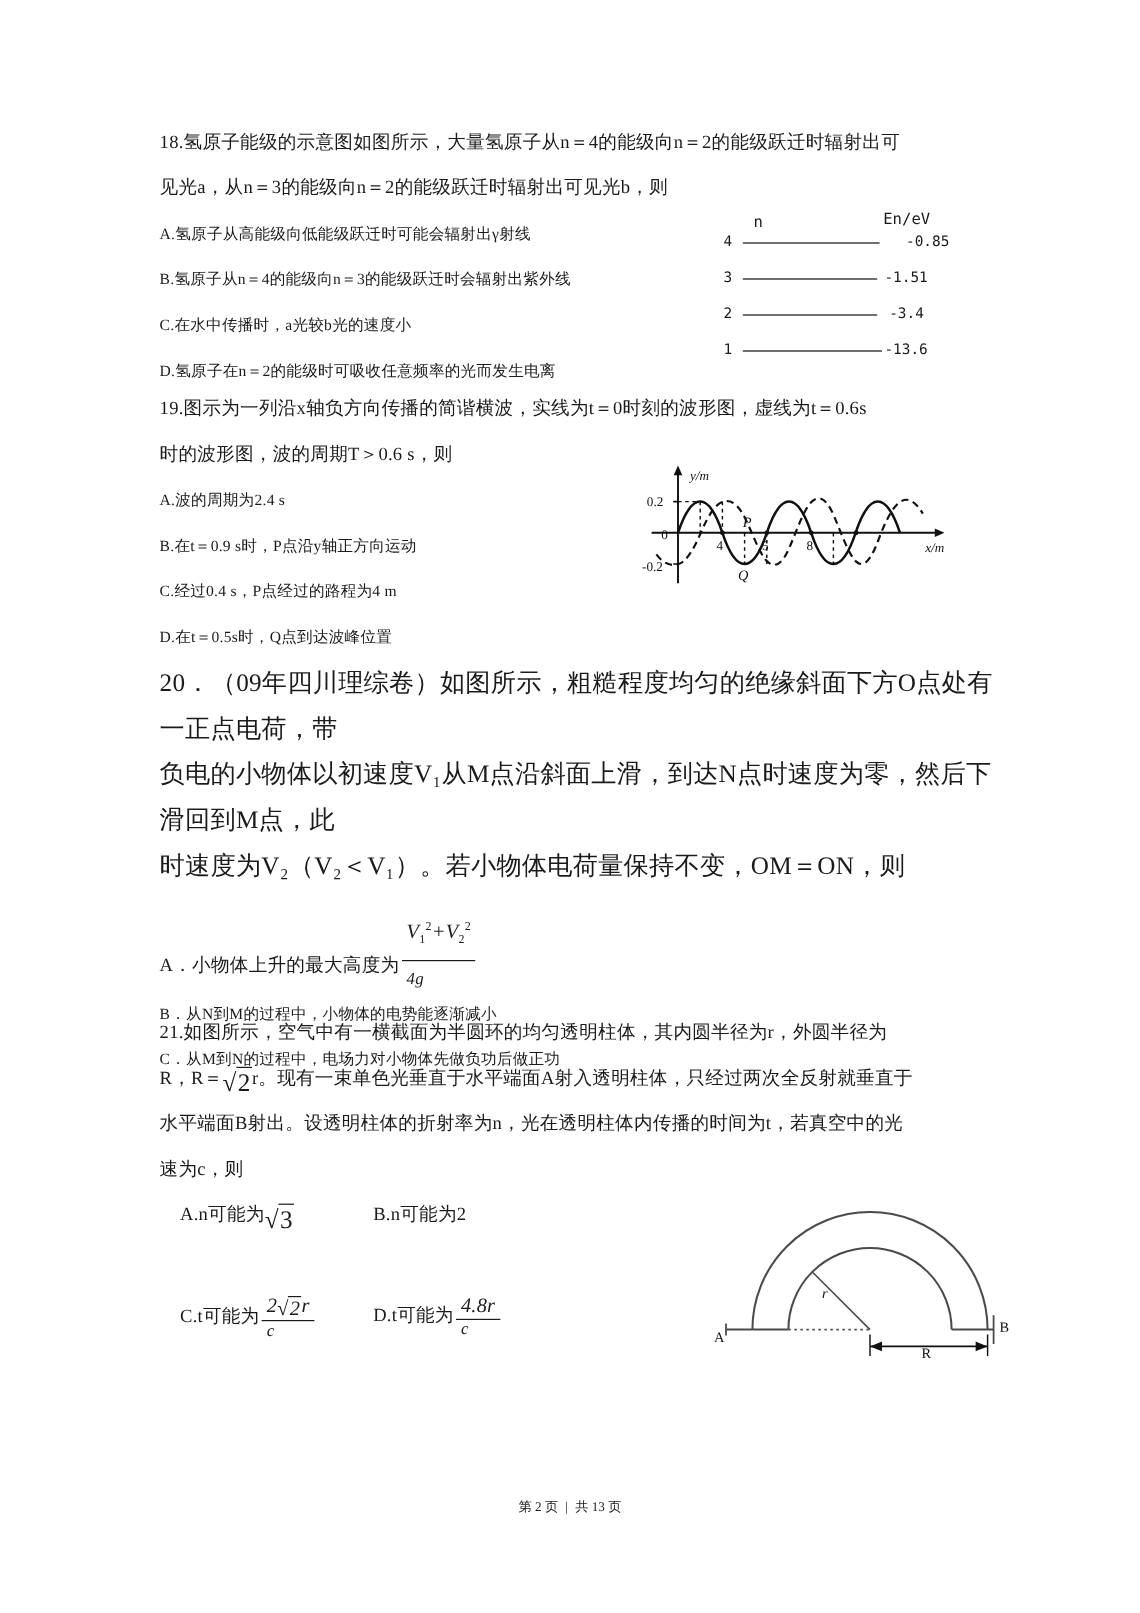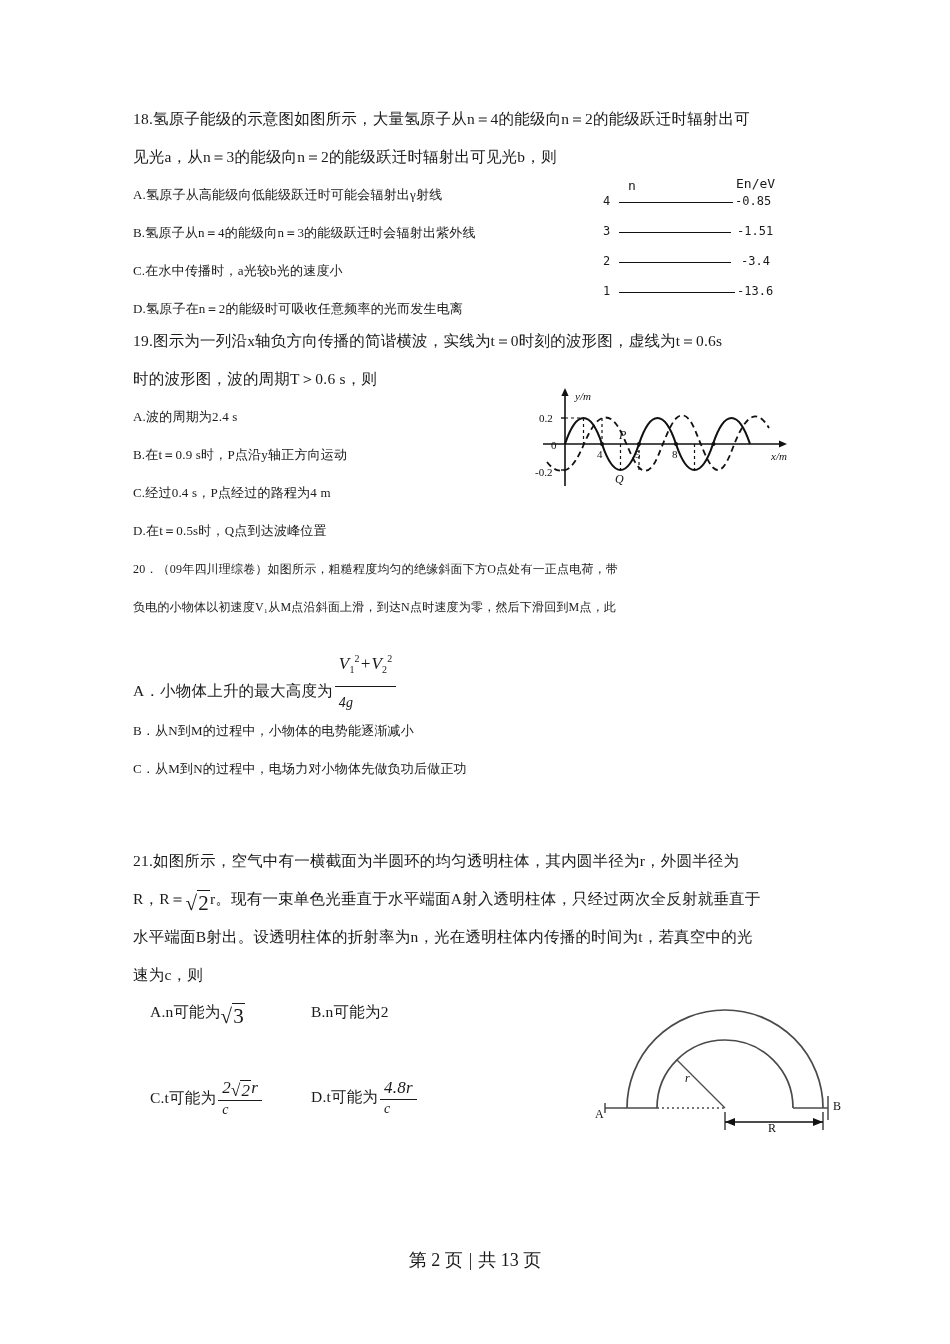--- a/index.html
+++ b/index.html
@@ -29,21 +29,21 @@
   }
 
   
   .qline {
     font-size: 15.5px;
     line-height: 38px;
     letter-spacing: 0.2px;
     white-space: nowrap;
   }
   .qpara {
-    font-size: 12px;
+    font-size: 21px;
     line-height: 38px;
     letter-spacing: 0.2px;
   }
   .opt {
     font-size: 13px;
     line-height: 38px;
     letter-spacing: 0.2px;
     white-space: nowrap;
   }
   .block { position: relative; }
@@ -137,21 +137,21 @@
   }
   .ring-fig svg { display: block; }
 
   
   .footer {
     position: absolute;
     left: 0;
     top: 1248px;
     width: 950px;
     text-align: center;
-    font-size: 18px;
+    font-size: 11px;
     color: #1a1a1a;
     font-family: "Liberation Serif", serif;
   }
   .footer .sep { margin: 0 6px; }
 
   
   .optA20 {
     font-size: 15.5px;
     line-height: 30px;
     letter-spacing: 0.2px;
@@ -182,21 +182,21 @@
       <div class="opt">C.在水中传播时，a光较b光的速度小</div>
       <div class="opt">D.氢原子在n＝2的能级时可吸收任意频率的光而发生电离</div>
 
       <div class="energy-fig">
         <span class="hdr-n">n</span>
         <span class="hdr-e">En/eV</span>
 
         <div class="lvl" style="left:0; top:16px;">
           <span class="num">4</span>
           <span class="bar" style="width:114px;"></span>
-          <span class="val" style="left:132px;">-0.85</span>
+          <span class="val" style="left:152px;">-0.85</span>
         </div>
 
         <div class="lvl" style="left:0; top:46px;">
           <span class="num">3</span>
           <span class="bar" style="width:112px;"></span>
           <span class="val" style="left:134px;">-1.51</span>
         </div>
 
         <div class="lvl" style="left:0; top:76px;">
           <span class="num">2</span>
@@ -260,20 +260,21 @@
           <text x="149" y="76" font-family="'Liberation Serif',serif" font-size="11" fill="#111">8</text>
           <text x="96" y="57" font-family="'Liberation Serif',serif" font-style="italic" font-size="12" fill="#111">P</text>
           <text x="92" y="101" font-family="'Liberation Serif',serif" font-style="italic" font-size="12" fill="#111">Q</text>
         </svg>
       </div>
     </div>
 
     <div id="q20" class="block">
       <div class="qpara">20．（09年四川理综卷）如图所示，粗糙程度均匀的绝缘斜面下方O点处有一正点电荷，带</div>
       <div class="qpara">负电的小物体以初速度V₁从M点沿斜面上滑，到达N点时速度为零，然后下滑回到M点，此</div>
+      <div class="qpara">时速度为V₂（V₂＜V₁）。若小物体电荷量保持不变，OM＝ON，则</div>
 
       <div style="height:18px;"></div>
 
       <div class="optA20">
         <span>A．小物体上升的最大高度为</span><span class="frac"><span class="num"><span>V</span><sub class="sb">1</sub><sup class="sq">2</sup><span>+</span><span>V</span><sub class="sb">2</sub><sup class="sq">2</sup></span><span class="den">4g</span></span>
       </div>
 
       <div class="opt">B．从N到M的过程中，小物体的电势能逐渐减小</div>
       <div class="opt">C．从M到N的过程中，电场力对小物体先做负功后做正功</div>
     </div>

